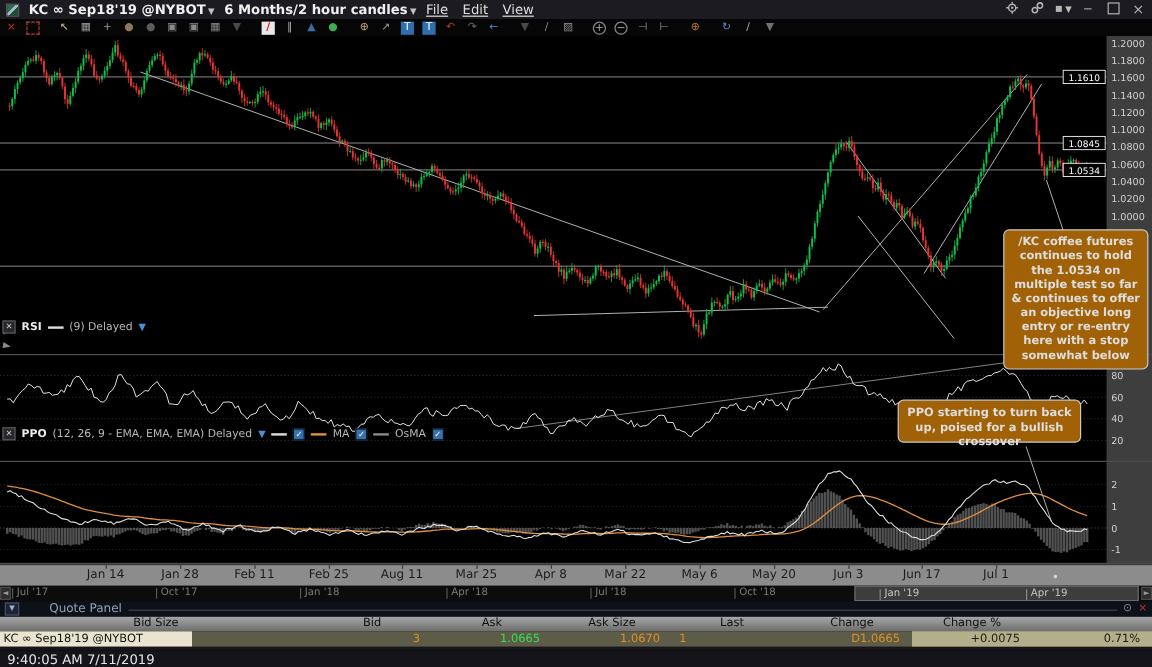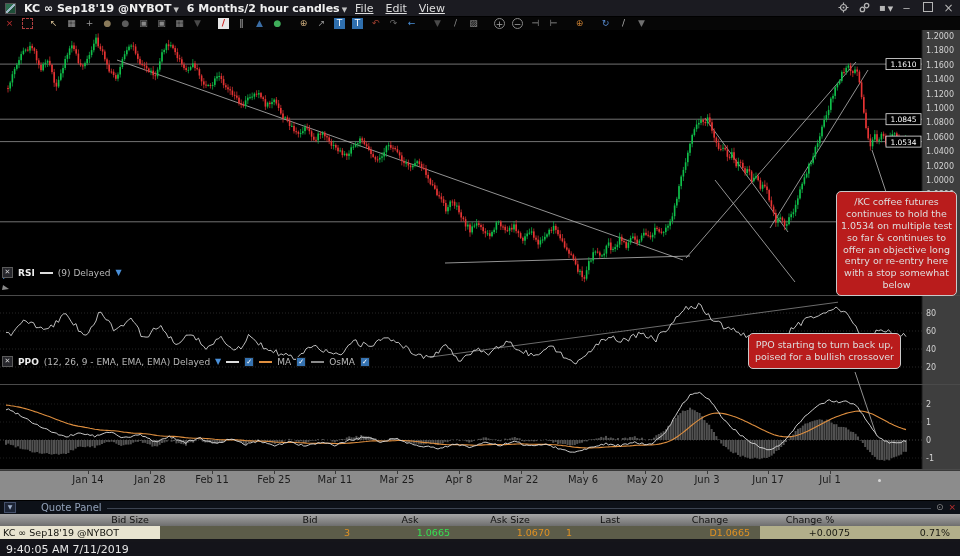--- a/index.html
+++ b/index.html
@@ -26,23 +26,23 @@
   #chartwrap{position:absolute;left:0;top:30px;width:960px;height:440px;}
   .panel-head{position:absolute;display:flex;align-items:center;gap:5px;height:11px;
               font-size:9px;color:#b8b8b8;z-index:5;}
   .panel-head b{color:#ececec;font-size:9px;}
   .close-box{width:9px;height:9px;line-height:9px;background:#26262b;border:1px solid #5a5a5a;
              color:#cccccc;font-size:7px;text-align:center;}
   .lsample{display:inline-block;width:13px;height:0;border-top:2px solid #dcdcdc;}
   .chk{display:inline-block;width:8px;height:8px;background:#3572b0;border:1px solid #111;
        color:#fff;font-size:7px;line-height:8px;text-align:center;}
   .blue-dn{color:#4a90d9;font-size:8px;}
-  .ann-box{position:absolute;background:#b91c1c;border:1px solid #c9c9c9;border-radius:5px;
+  .ann-box{position:absolute;background:#a16207;border:1px solid #c9c9c9;border-radius:5px;
            color:#dedede;font-size:9.5px;line-height:1.25;text-align:center;z-index:6;
-           box-sizing:border-box;padding:4px 3px;}
+           box-sizing:border-box;padding:4px 3px;font-weight:bold;}
   
   #dateband{position:absolute;left:0;top:470px;width:960px;height:30px;background:#8c8c8c;
             border-top:1px solid #3a3a3a;box-sizing:border-box;}
   .dlabel{position:absolute;top:3px;transform:translateX(-50%);font-size:10px;color:#1c1c1c;}
   .dtick{position:absolute;top:0;width:1px;height:3px;background:#3a3a3a;}
   .ddot{position:absolute;top:8px;width:3px;height:3px;border-radius:50%;background:#d6d6d6;}
   #scrollbar{position:absolute;left:0;top:488px;width:960px;height:13px;background:#0c0c0c;}
   .sb-arrow{position:absolute;top:1px;width:9px;height:11px;background:#2e2e2e;border:1px solid #4a4a4a;
             box-sizing:border-box;color:#999;font-size:6px;line-height:9px;text-align:center;}
   .sb-out{position:absolute;top:2px;font-size:8.5px;color:#7b7b7b;border-left:1px solid #555;padding-left:3px;line-height:9px;}
@@ -1423,40 +1423,54 @@
   <div id="dateband">
       <span class="dtick" style="left: 88px;"></span>
       <span class="dlabel" style="left: 88px;">Jan 14</span>
       <span class="dtick" style="left: 150px;"></span>
       <span class="dlabel" style="left: 150px;">Jan 28</span>
       <span class="dtick" style="left: 212px;"></span>
       <span class="dlabel" style="left: 212px;">Feb 11</span>
       <span class="dtick" style="left: 274px;"></span>
       <span class="dlabel" style="left: 274px;">Feb 25</span>
       <span class="dtick" style="left: 335px;"></span>
-      <span class="dlabel" style="left: 335px;">Mar 11</span>
+      <span class="dlabel" style="left: 335px;">Aug 11</span>
       <span class="dtick" style="left: 397px;"></span>
       <span class="dlabel" style="left: 397px;">Mar 25</span>
       <span class="dtick" style="left: 459px;"></span>
       <span class="dlabel" style="left: 459px;">Apr 8</span>
       <span class="dtick" style="left: 521px;"></span>
       <span class="dlabel" style="left: 521px;">Mar 22</span>
       <span class="dtick" style="left: 583px;"></span>
       <span class="dlabel" style="left: 583px;">May 6</span>
       <span class="dtick" style="left: 645px;"></span>
       <span class="dlabel" style="left: 645px;">May 20</span>
       <span class="dtick" style="left: 707px;"></span>
       <span class="dlabel" style="left: 707px;">Jun 3</span>
       <span class="dtick" style="left: 768px;"></span>
       <span class="dlabel" style="left: 768px;">Jun 17</span>
       <span class="dtick" style="left: 830px;"></span>
       <span class="dlabel" style="left: 830px;">Jul 1</span>
       <span class="ddot" style="left: 878px;"></span>
     </div>
 
+  <div id="scrollbar">
+      <span class="sb-arrow" style="left: 0px;">◄</span>
+      <span class="sb-arrow" style="right: 0px;">►</span>
+      <span class="sb-out" style="left: 10px;">Jul '17</span>
+      <span class="sb-out" style="left: 130px;">Oct '17</span>
+      <span class="sb-out" style="left: 250px;">Jan '18</span>
+      <span class="sb-out" style="left: 372px;">Apr '18</span>
+      <span class="sb-out" style="left: 492px;">Jul '18</span>
+      <span class="sb-out" style="left: 612px;">Oct '18</span>
+      <div class="sb-thumb">
+        <span class="sb-in" style="left: 20px;">Jan '19</span>
+        <span class="sb-in" style="left: 142px;">Apr '19</span>
+      </div>
+    </div>
 
   <div id="qp-title">
     <span class="qp-collapse">▼</span>
     <span id="qp-name">Quote Panel</span>
     <span class="qp-rule"></span>
     <span class="qp-ico" style="color:#8a8a8a;">⊙</span>
     <span class="qp-ico" style="color:#c03030;">×</span>
   </div>
   <div id="qp-head">
       <div>Bid Size</div>

